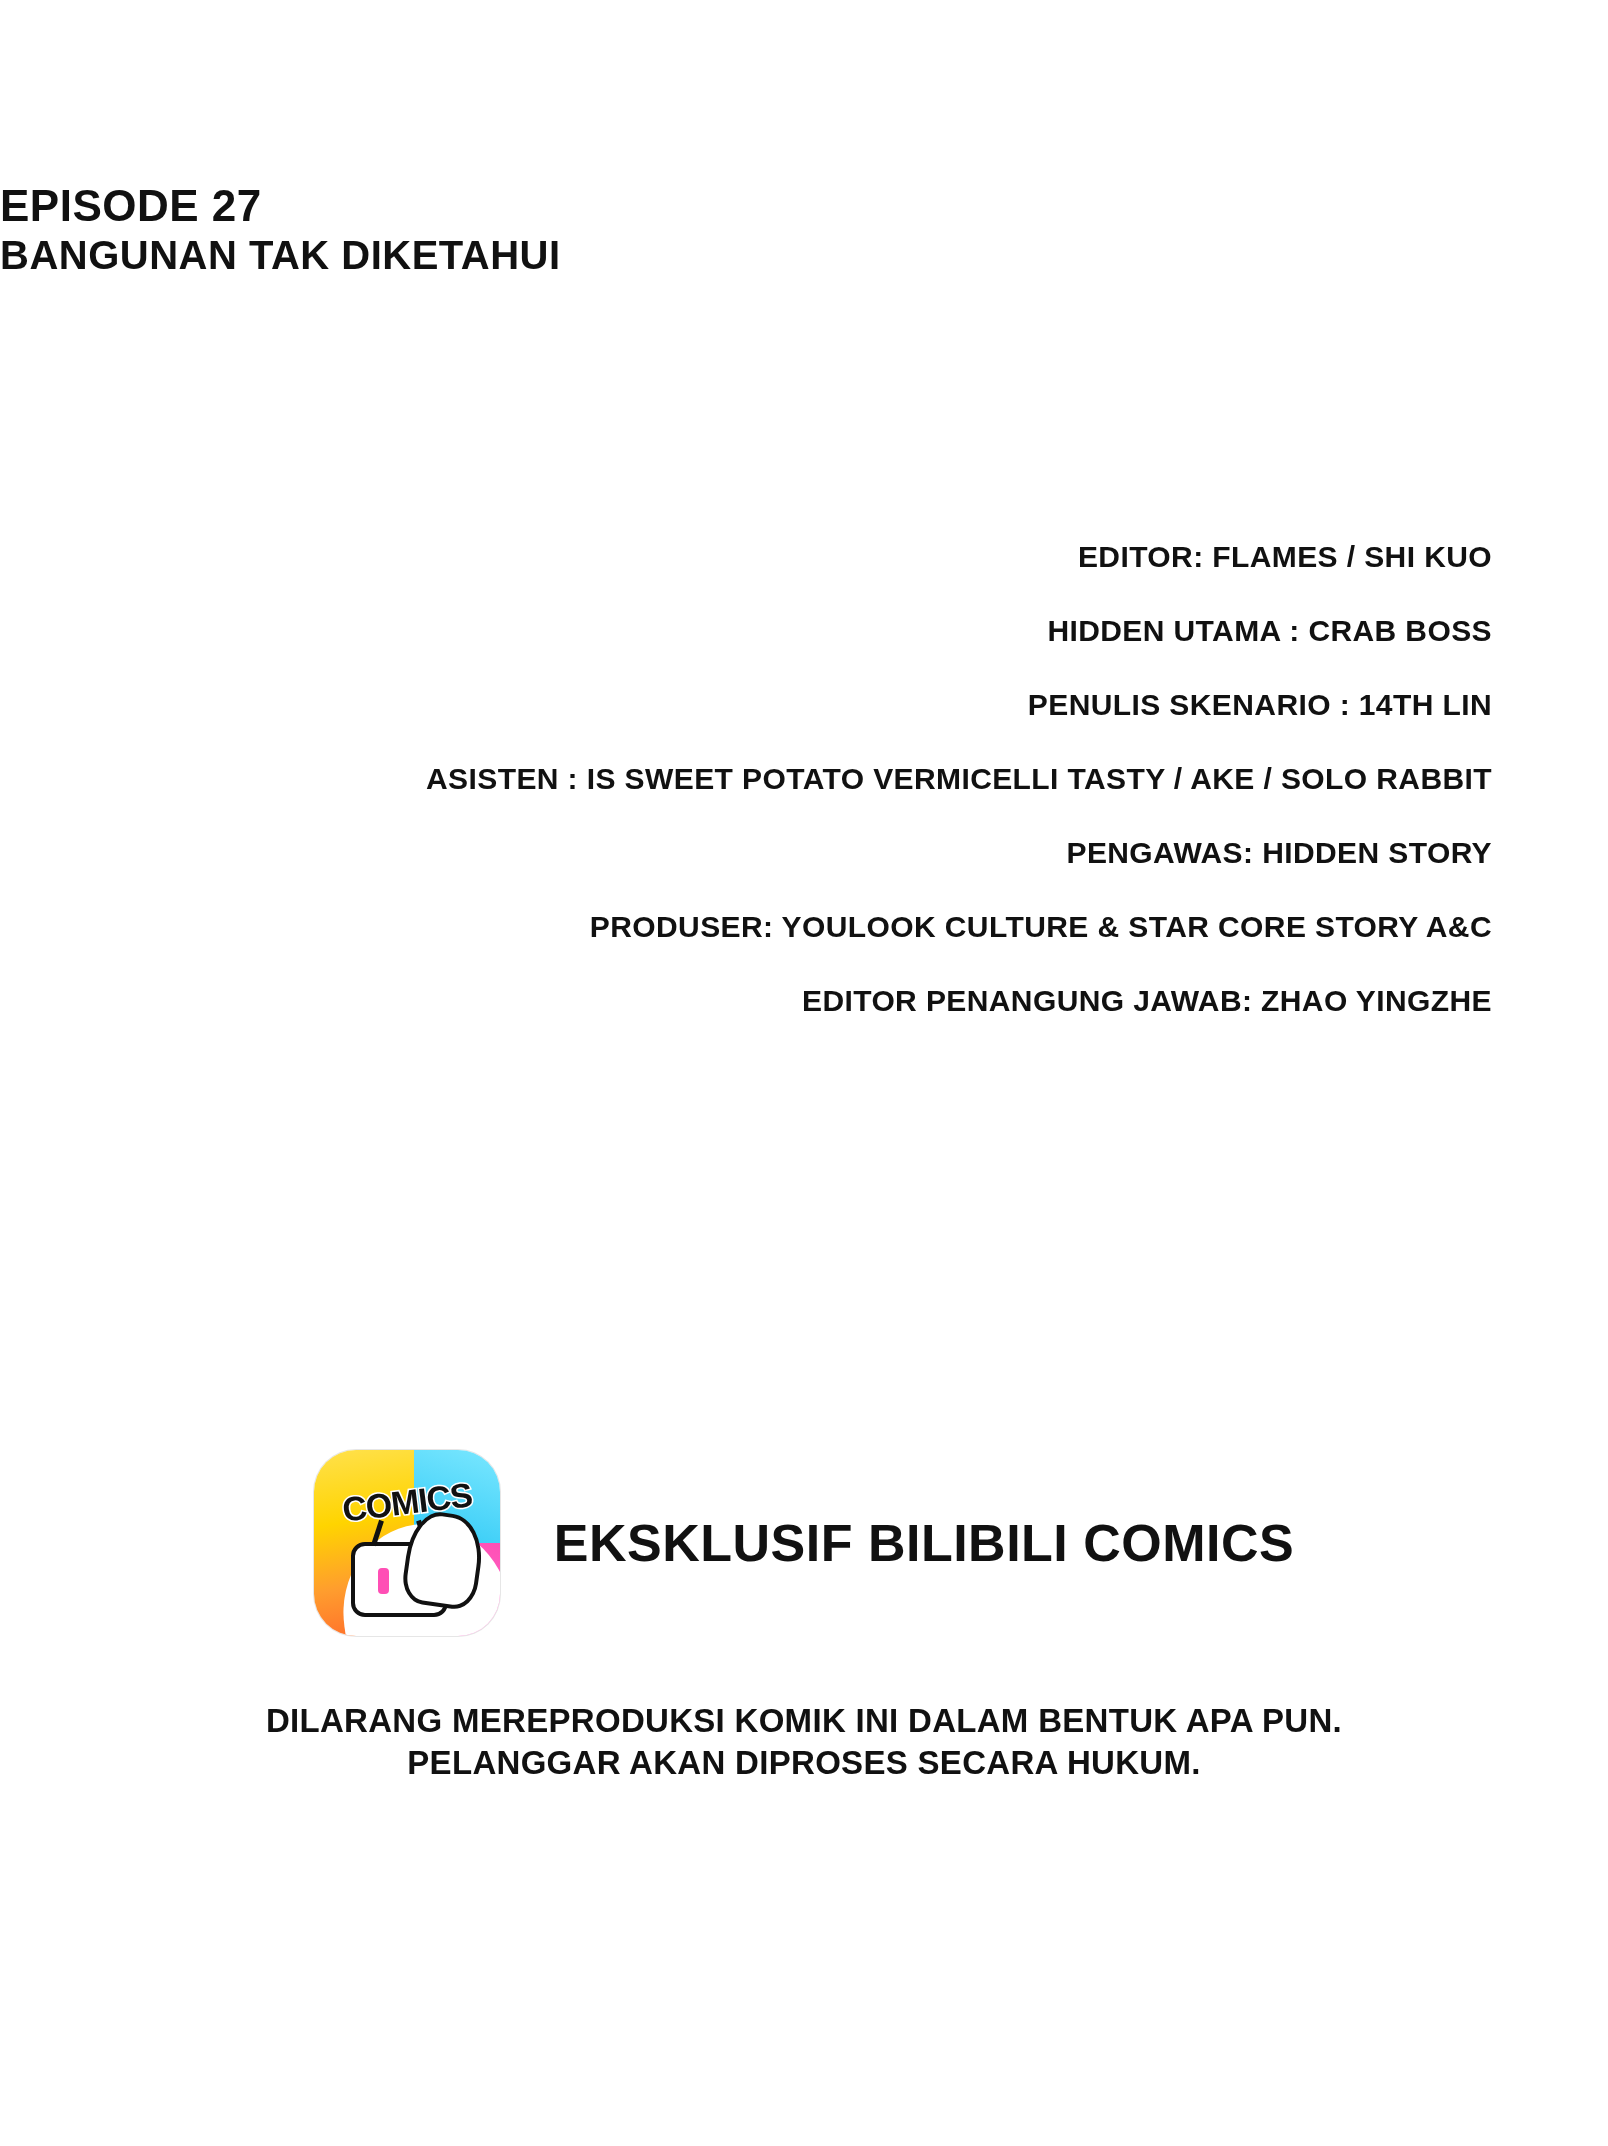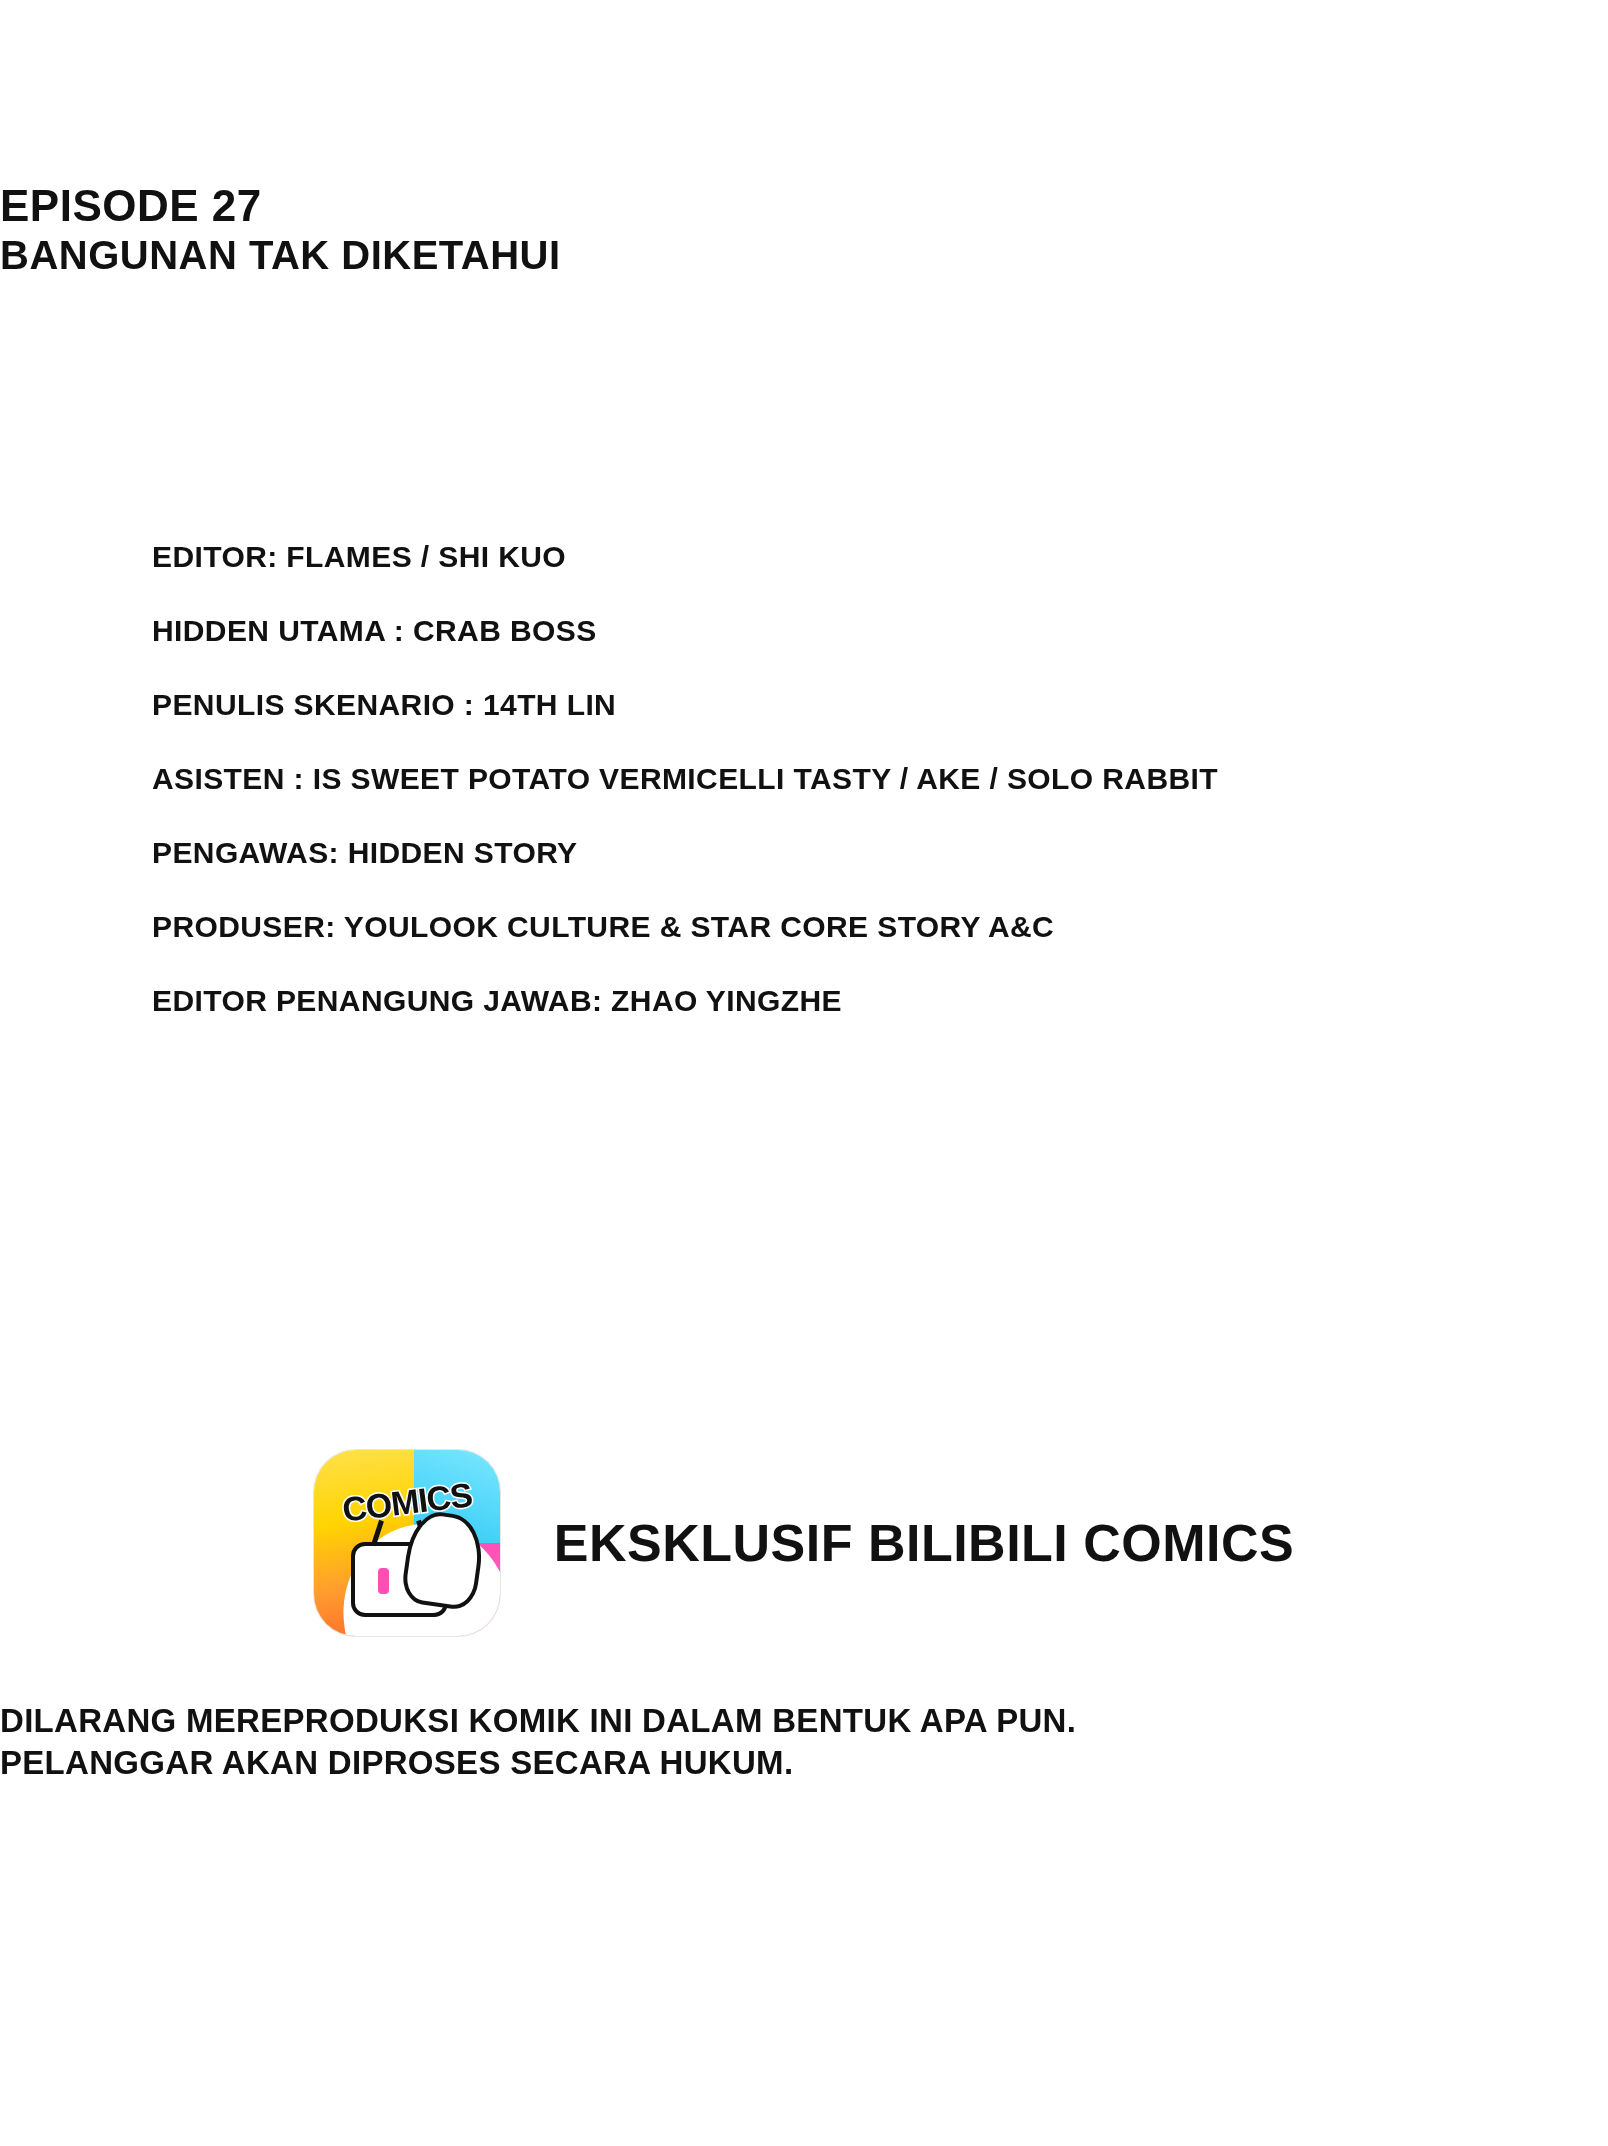--- a/index.html
+++ b/index.html
@@ -39,20 +39,21 @@
   }
   .title-line-1 { font-size: 44px; }
   .title-line-2 { font-size: 40px; }
 
   
   .credits {
     position: absolute;
     top: 540px;
     left: 152px;
     width: 1340px;
+    text-align: right;
   }
   .credit-row {
     font-size: 30px;
     font-weight: 800;
     letter-spacing: 0.4px;
     color: #111111;
     margin-bottom: 40px;
     white-space: nowrap;
   }
 
@@ -165,21 +166,21 @@
     color: #111111;
     white-space: nowrap;
   }
 
   
   .legal {
     position: absolute;
     top: 1700px;
     left: 0;
     width: 100%;
-    text-align: left;
+    text-align: center;
   }
   .legal-line {
     font-size: 33px;
     font-weight: 800;
     letter-spacing: 0.3px;
     color: #111111;
     line-height: 1.28;
   }
 </style>
 </head>

